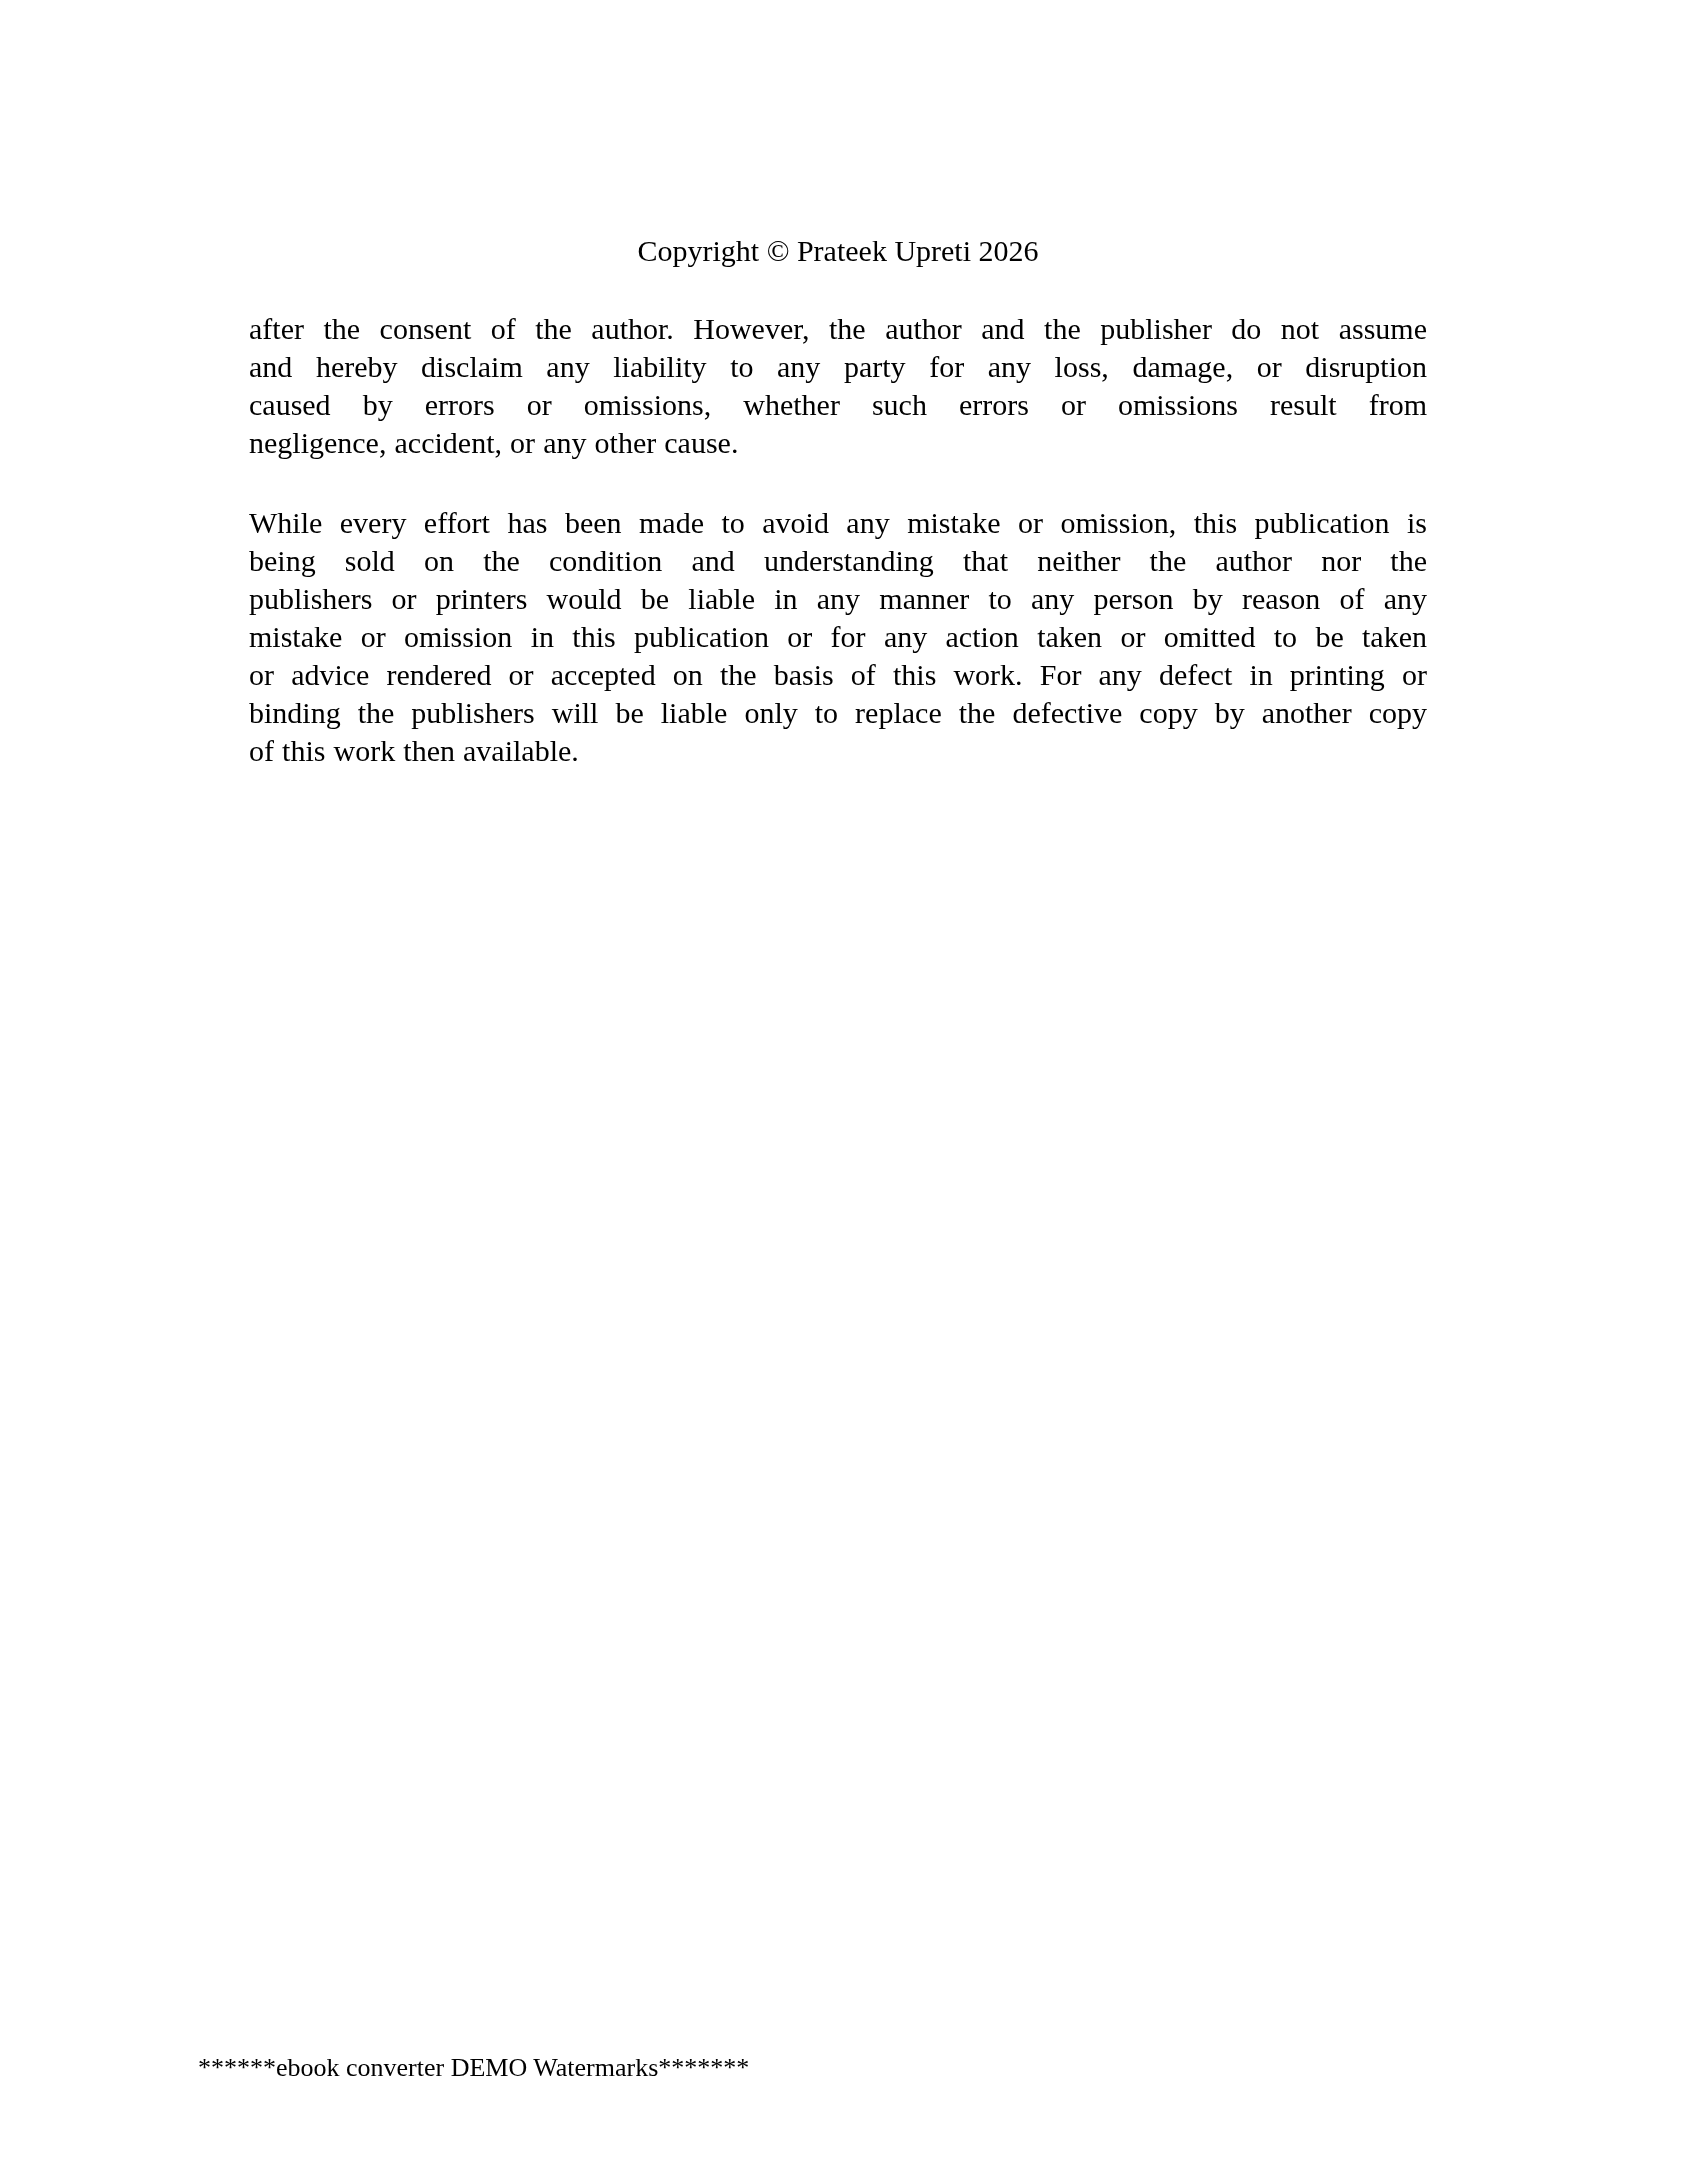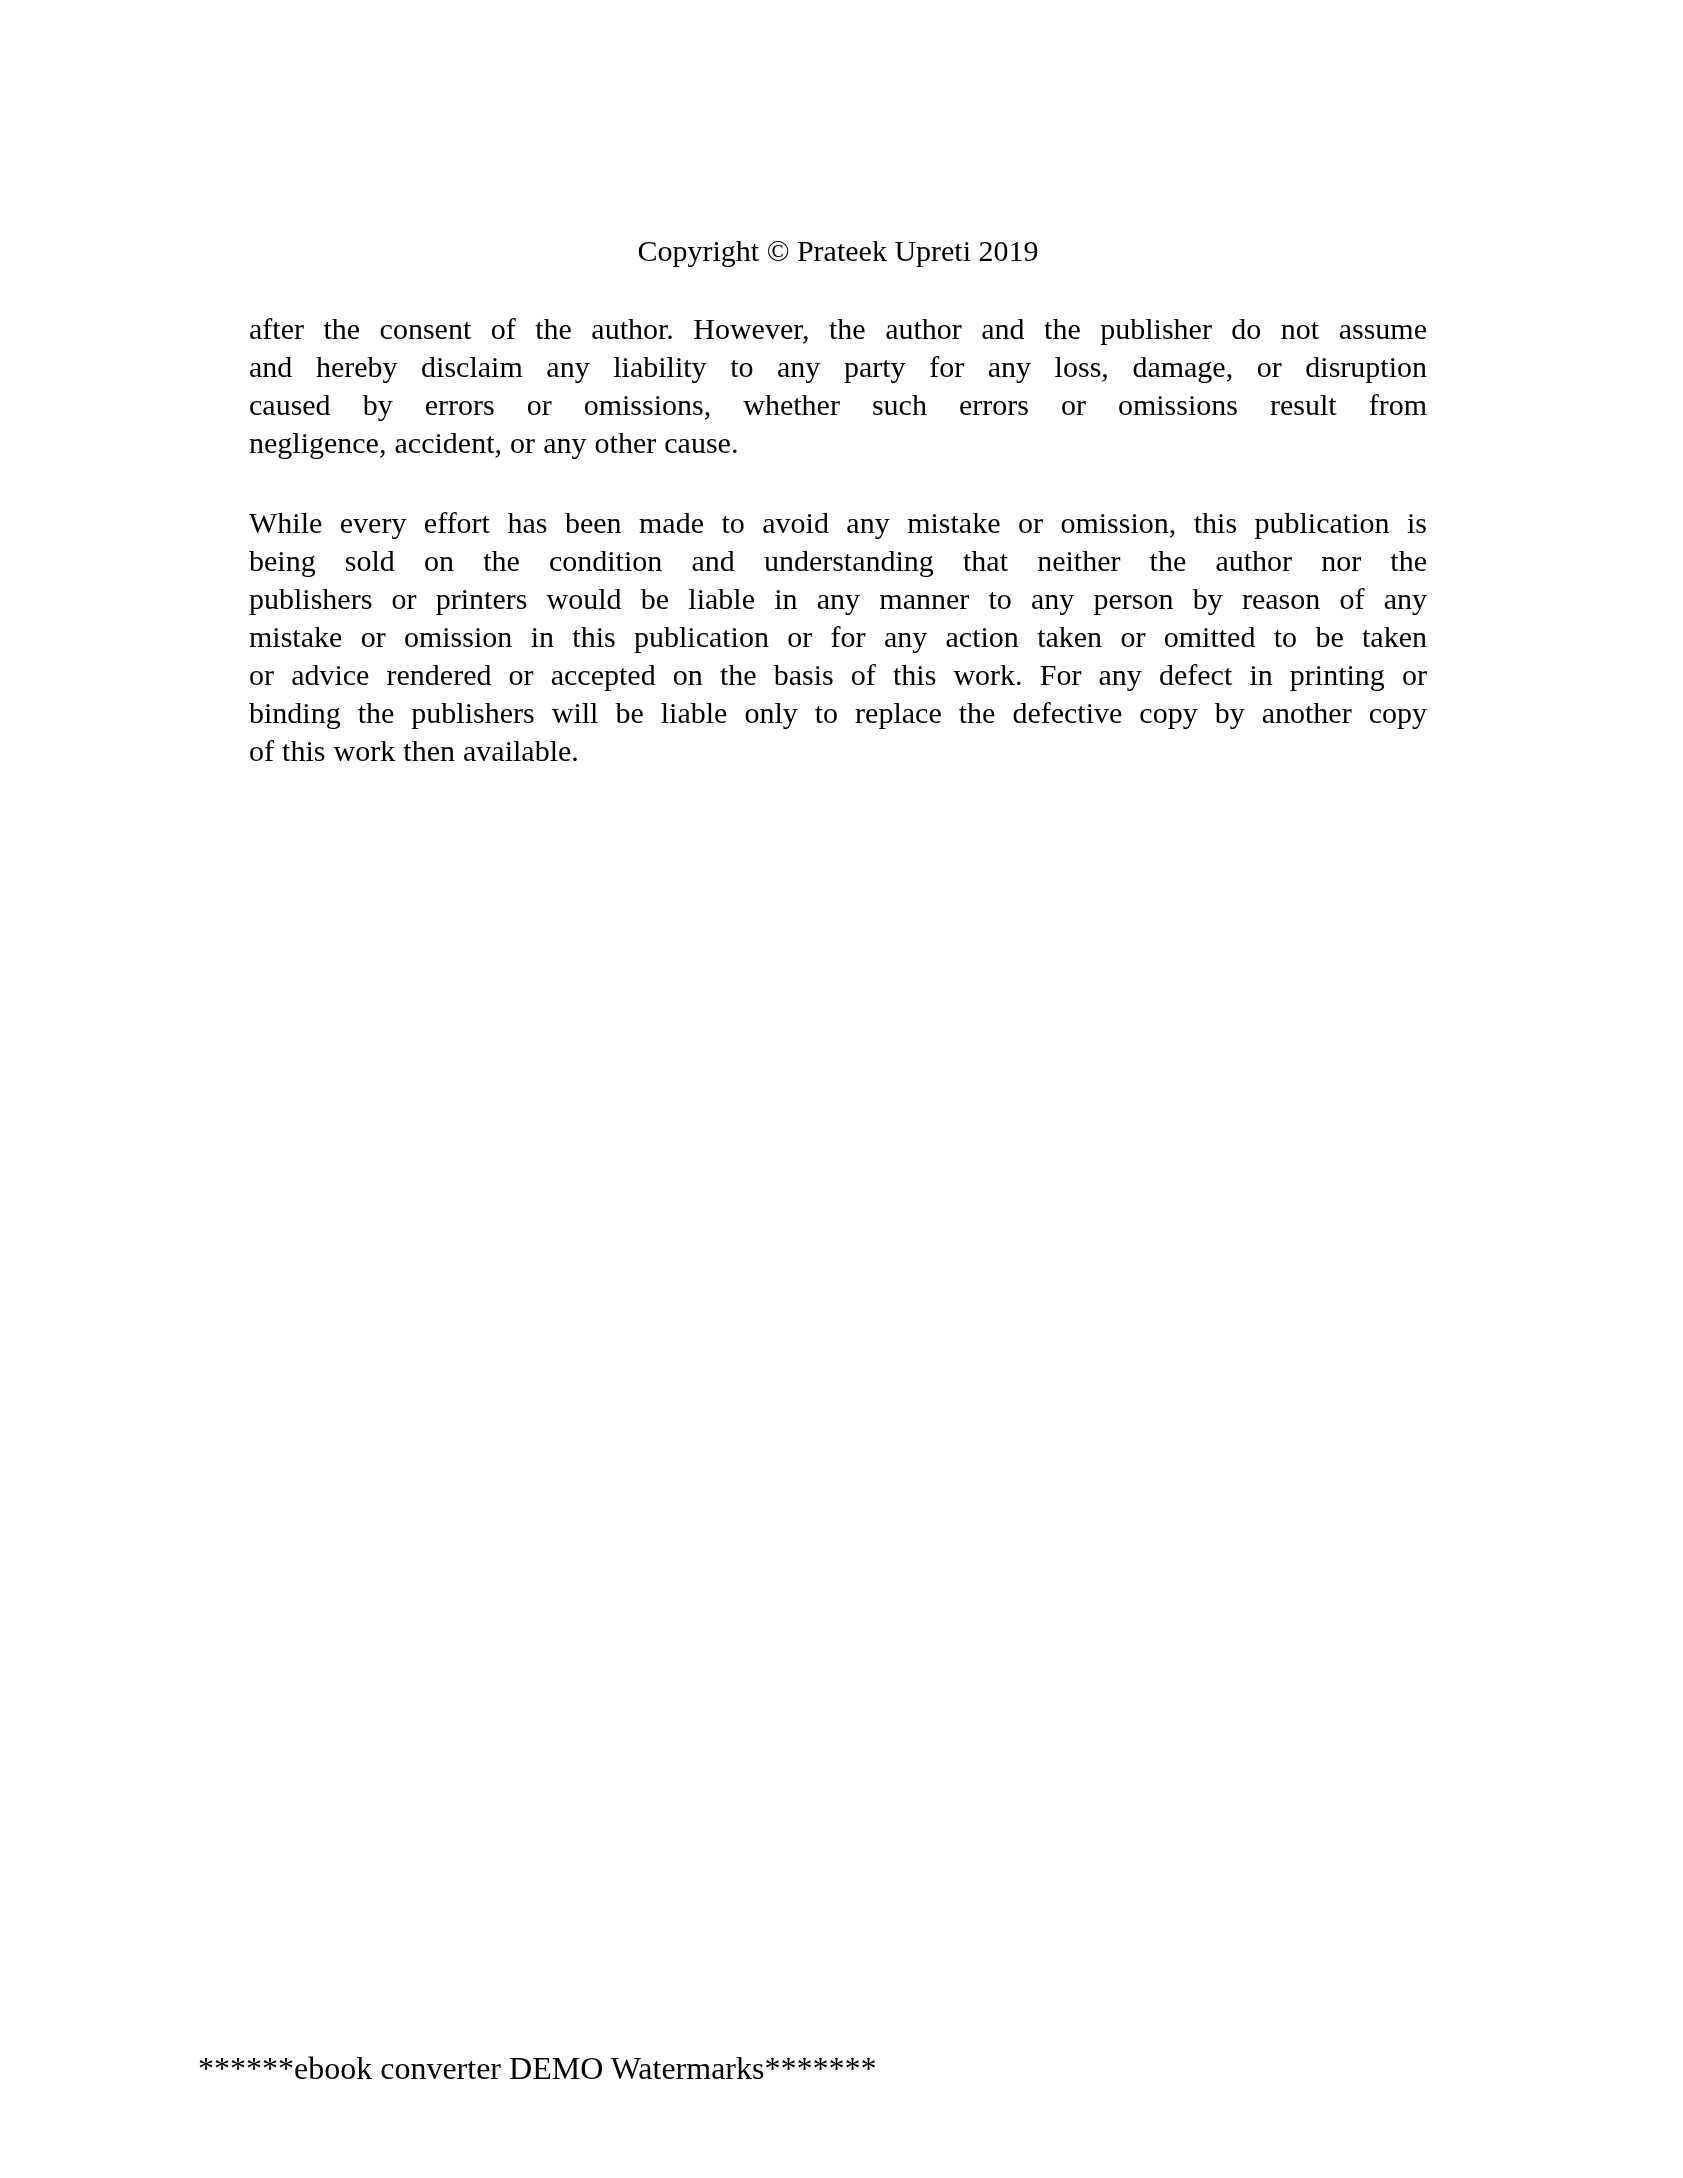--- a/index.html
+++ b/index.html
@@ -48,34 +48,34 @@
     word-spacing: 0.02em;
   }
   .jline.last {
     text-align: center;
     text-align-last: left;
   }
   .watermark {
     position: absolute;
     left: 198px;
     top: 2045px;
-    font-size: 32px;
+    font-size: 26px;
     line-height: 46px;
     white-space: nowrap;
   }
 </style>
 </head>
 <body>
 
 <div class="page">
 
   <div class="content">
 
     <div class="copyright-block">
-      <div>Copyright © Prateek Upreti 2019</div>
+      <div>Copyright © Prateek Upreti 2026</div>
     </div>
 
     <div class="paragraph">
       <div class="jline">after the consent of the author. However, the author and the publisher do not assume</div>
       <div class="jline">and hereby disclaim any liability to any party for any loss, damage, or disruption</div>
       <div class="jline">caused by errors or omissions, whether such errors or omissions result from</div>
       <div class="jline last">negligence, accident, or any other cause.</div>
     </div>
 
     <div class="paragraph">

